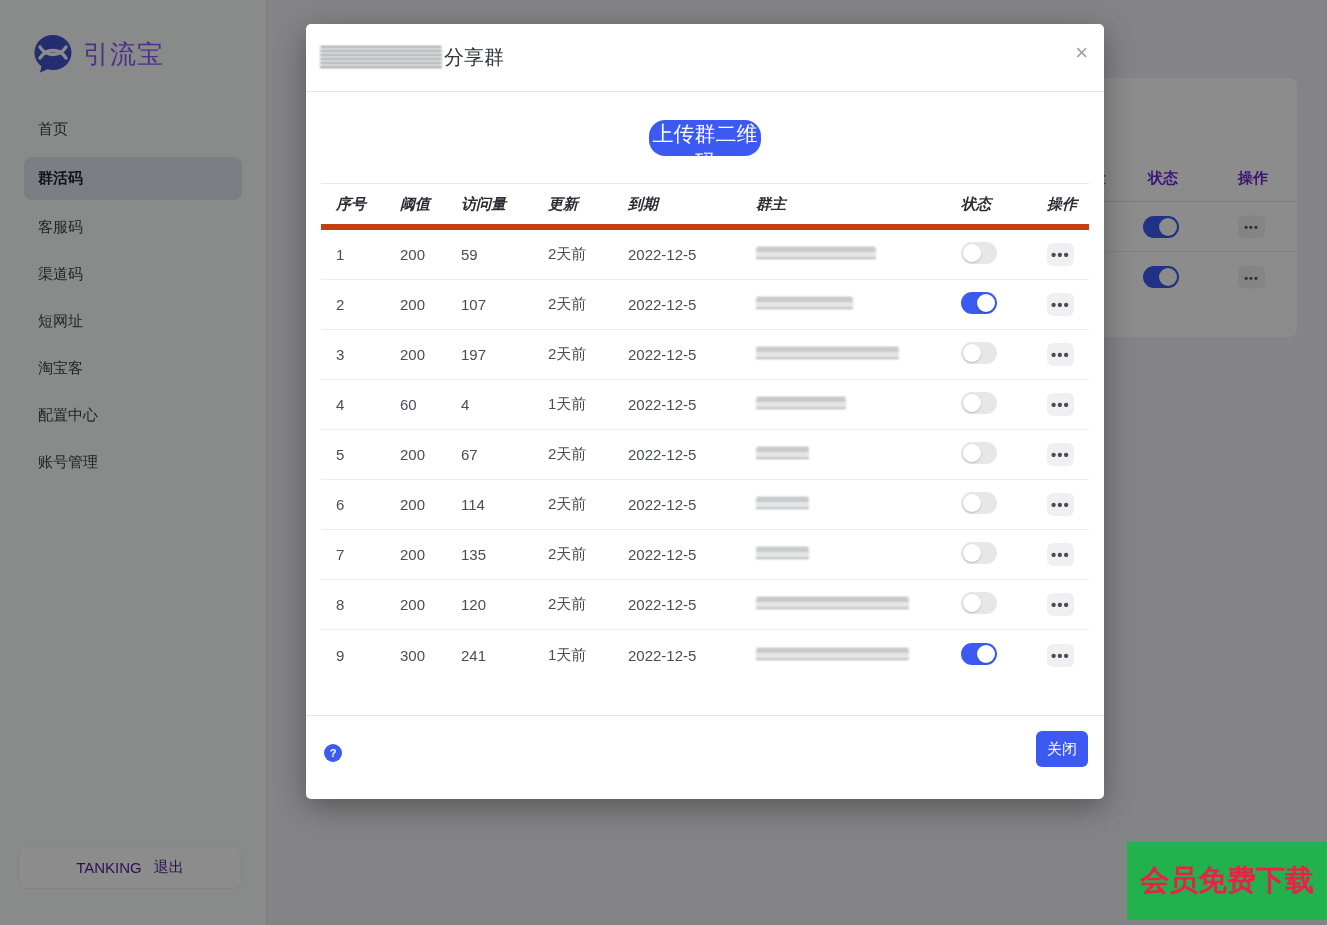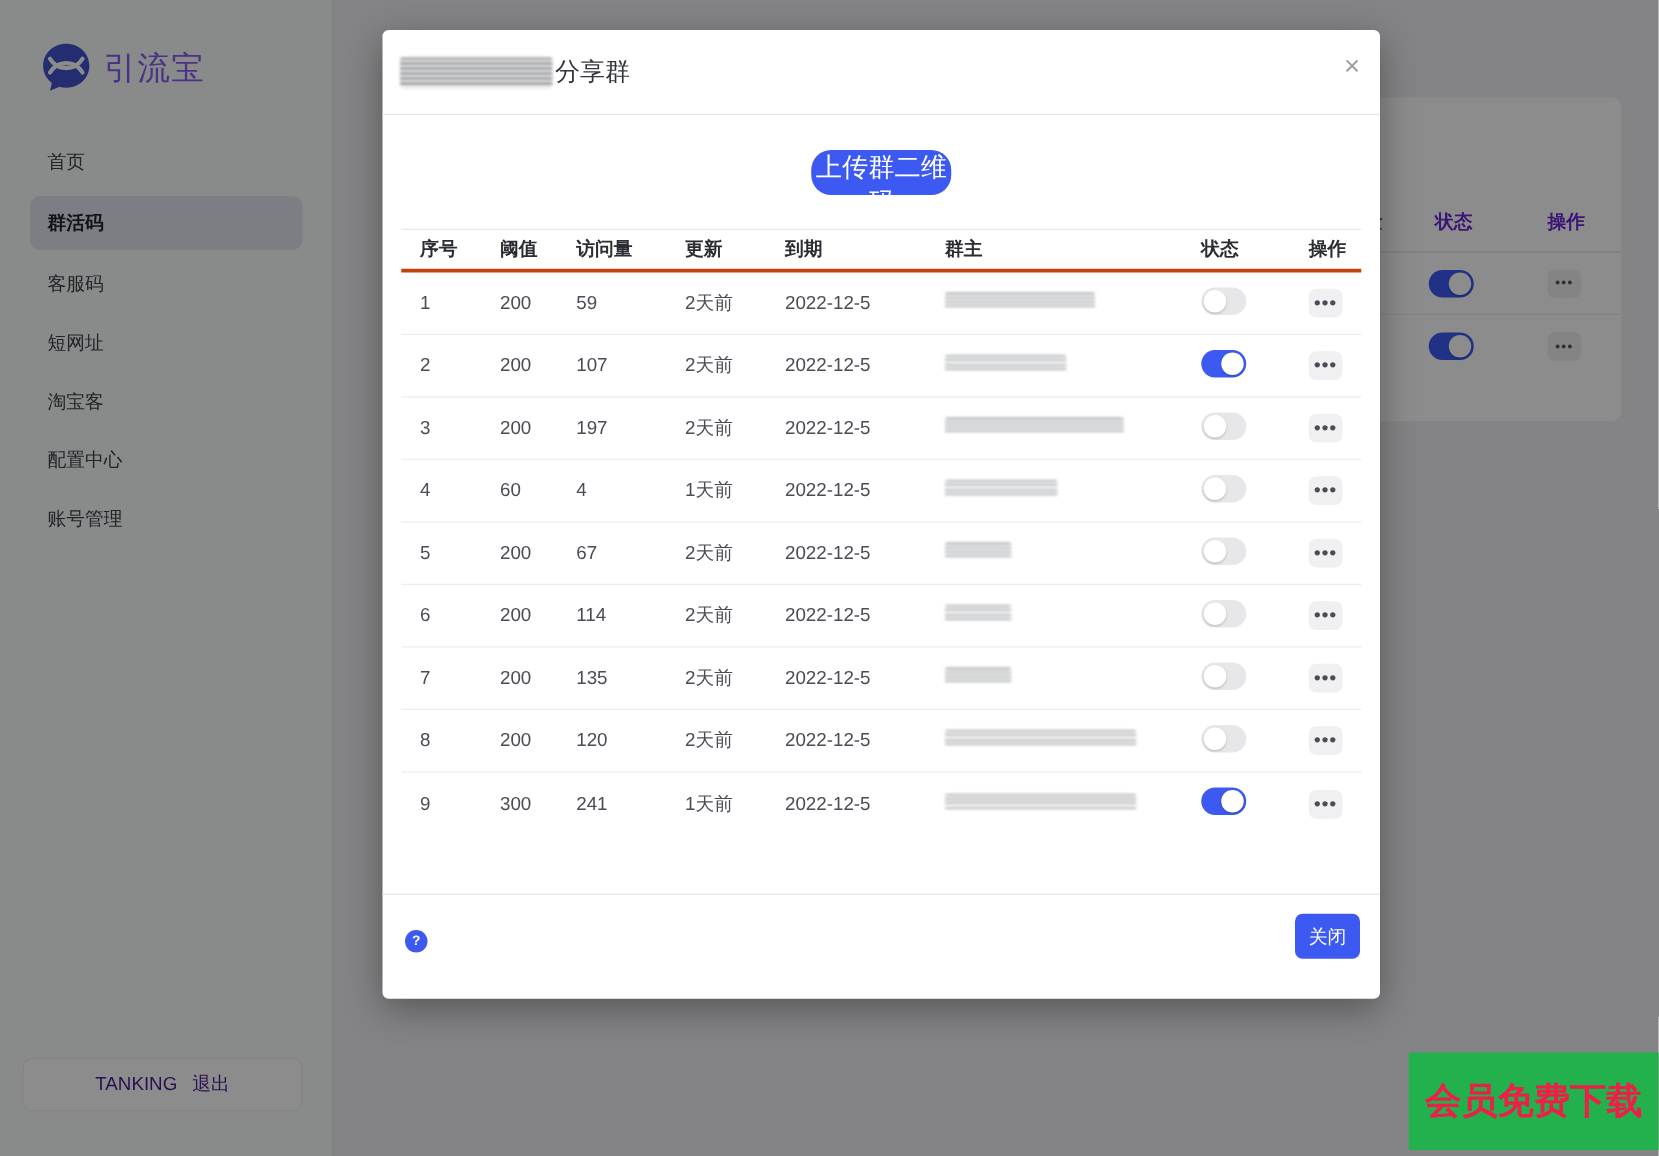--- a/index.html
+++ b/index.html
@@ -51,22 +51,22 @@
              cursor:pointer; line-height:1; }
   .upload-btn { position:absolute; left:50%; transform:translateX(-50%); top:96px;
                 width:112px; height:36px; border:none; border-radius:16px;
                 background:var(--accent); color:#fff; font-size:21px; cursor:pointer;
                 font-family:"Liberation Sans",sans-serif; }
 
   
   .mtable { position:absolute; left:15px; right:15px; top:159px; }
   .mrow { display:flex; align-items:center; height:50px; border-bottom:1px solid #ededf0;
           padding-left:15px; }
-  .mrow.mhead { height:35px; border-top:1px solid #e7e7ea; border-bottom:3px solid #c2410c;
-                font-weight:700; color:#2b2d33; }
+  .mrow.mhead { height:47px; border-top:1px solid #e7e7ea; border-bottom:6px solid #c2410c;
+                font-weight:700; color:#2b2d33;font-style:italic; }
   .mrow:last-child { border-bottom:none; }
   .mrow span, .mrow div { font-size:15px; color:#4a4d55; }
   .mrow.mhead span { color:#2b2d33; }
   .c1{width:64px;} .c2{width:61px;} .c3{width:87px;} .c4{width:80px;}
   .c5{width:128px;} .c6{width:205px;} .c7{width:86px;} .c8{flex:1;}
 
   
   .redact { display:inline-block; height:13px; border-radius:2px;
             background:repeating-linear-gradient(180deg,#6e7176 0 1.6px,rgba(255,255,255,0) 1.6px 3.4px);
             filter:blur(1.2px); opacity:.55; }
@@ -125,20 +125,23 @@
         </div>
 
         <div class="nav-item active">
           <span>群活码</span>
         </div>
 
         <div class="nav-item">
           <span>客服码</span>
         </div>
 
+        <div class="nav-item">
+          <span>渠道码</span>
+        </div>
 
         <div class="nav-item">
           <span>短网址</span>
         </div>
 
         <div class="nav-item">
           <span>淘宝客</span>
         </div>
 
         <div class="nav-item">

